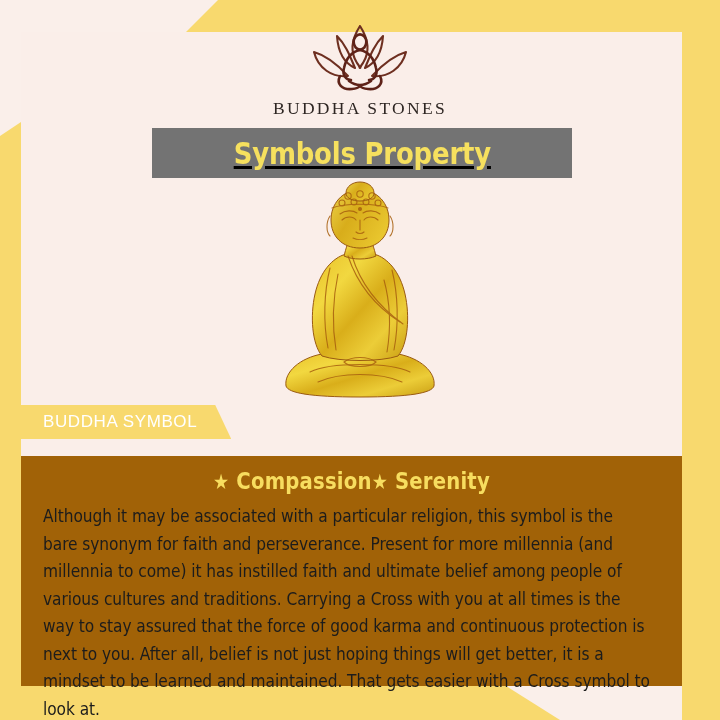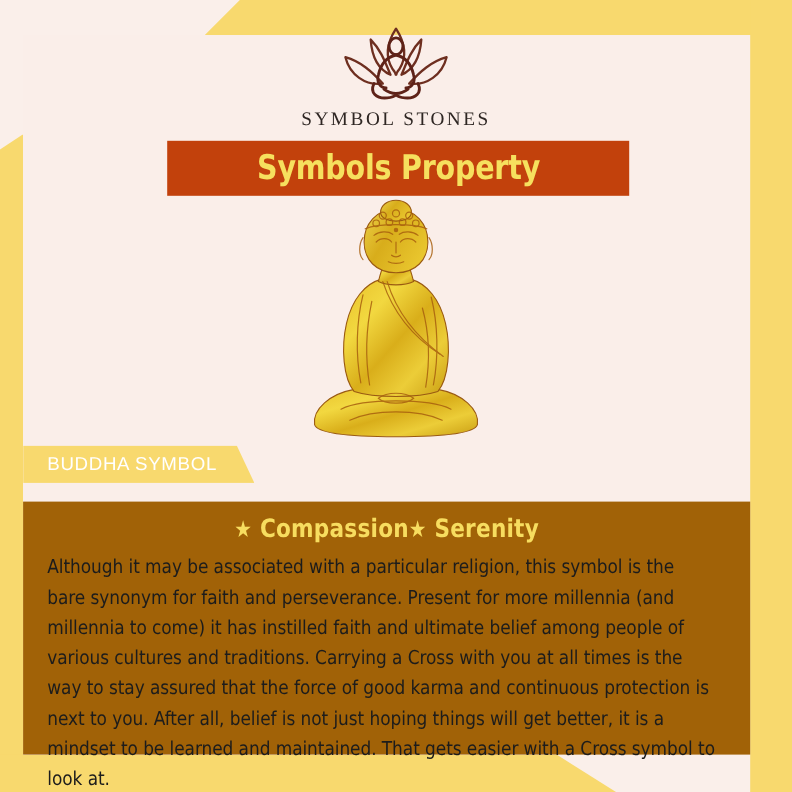--- a/index.html
+++ b/index.html
@@ -94,24 +94,25 @@
     font-weight: 400;
   }
 
   
   #title-banner {
     position: absolute;
     left: 152px;
     top: 128px;
     width: 420px;
     height: 50px;
-    background: #c2410c;
+    background: #737373;
     display: flex;
     align-items: center;
     justify-content: center;
+    text-decoration: underline;
   }
   #title-text {
     font-family: "Liberation Sans Narrow", "DejaVu Sans Condensed", "Liberation Sans", sans-serif;
     font-weight: bold;
     font-size: 31px;
     color: #f6e05e;
     letter-spacing: -0.2px;
     transform: scaleX(0.93);
     white-space: nowrap;
   }
@@ -217,21 +218,21 @@
 
         <ellipse cx="80" cy="24" rx="6.3" ry="7.6"></ellipse>
 
         <path d="M80 32 C71 34 66 41 64 50 C62 57 66 62 71 62"></path>
         <path d="M80 32 C89 34 94 41 96 50 C98 57 94 62 89 62"></path>
 
         <path d="M60 58 C56 66 62 72 72 71 C78 70.5 80 68 80 68 C80 68 82 70.5 88 71 C98 72 104 66 100 58"></path>
         <path d="M69 63 C73 66 78 67 80 67 C82 67 87 66 91 63"></path>
       </g>
     </svg>
-    <div id="brand-name">SYMBOL STONES</div>
+    <div id="brand-name">BUDDHA STONES</div>
   </div>
 
   <div id="title-banner">
     <div id="title-text">Symbols Property</div>
   </div>
 
   <div id="buddha-wrap">
     <svg id="buddha-svg" width="200" height="230" viewBox="0 0 200 230">
       <defs>
         <linearGradient id="gold" x1="0" y1="0" x2="1" y2="1">

